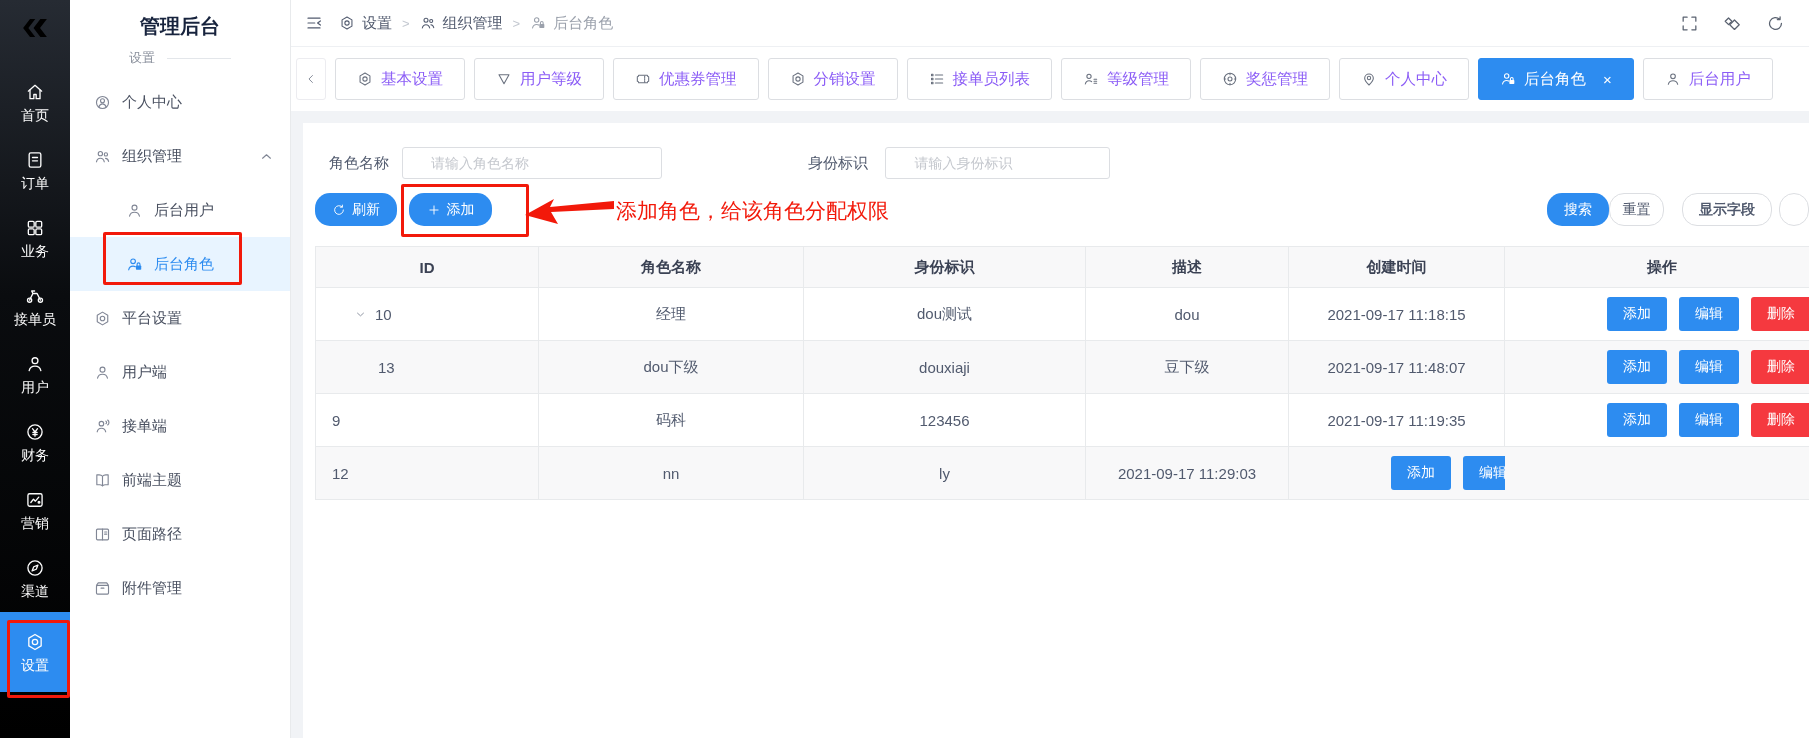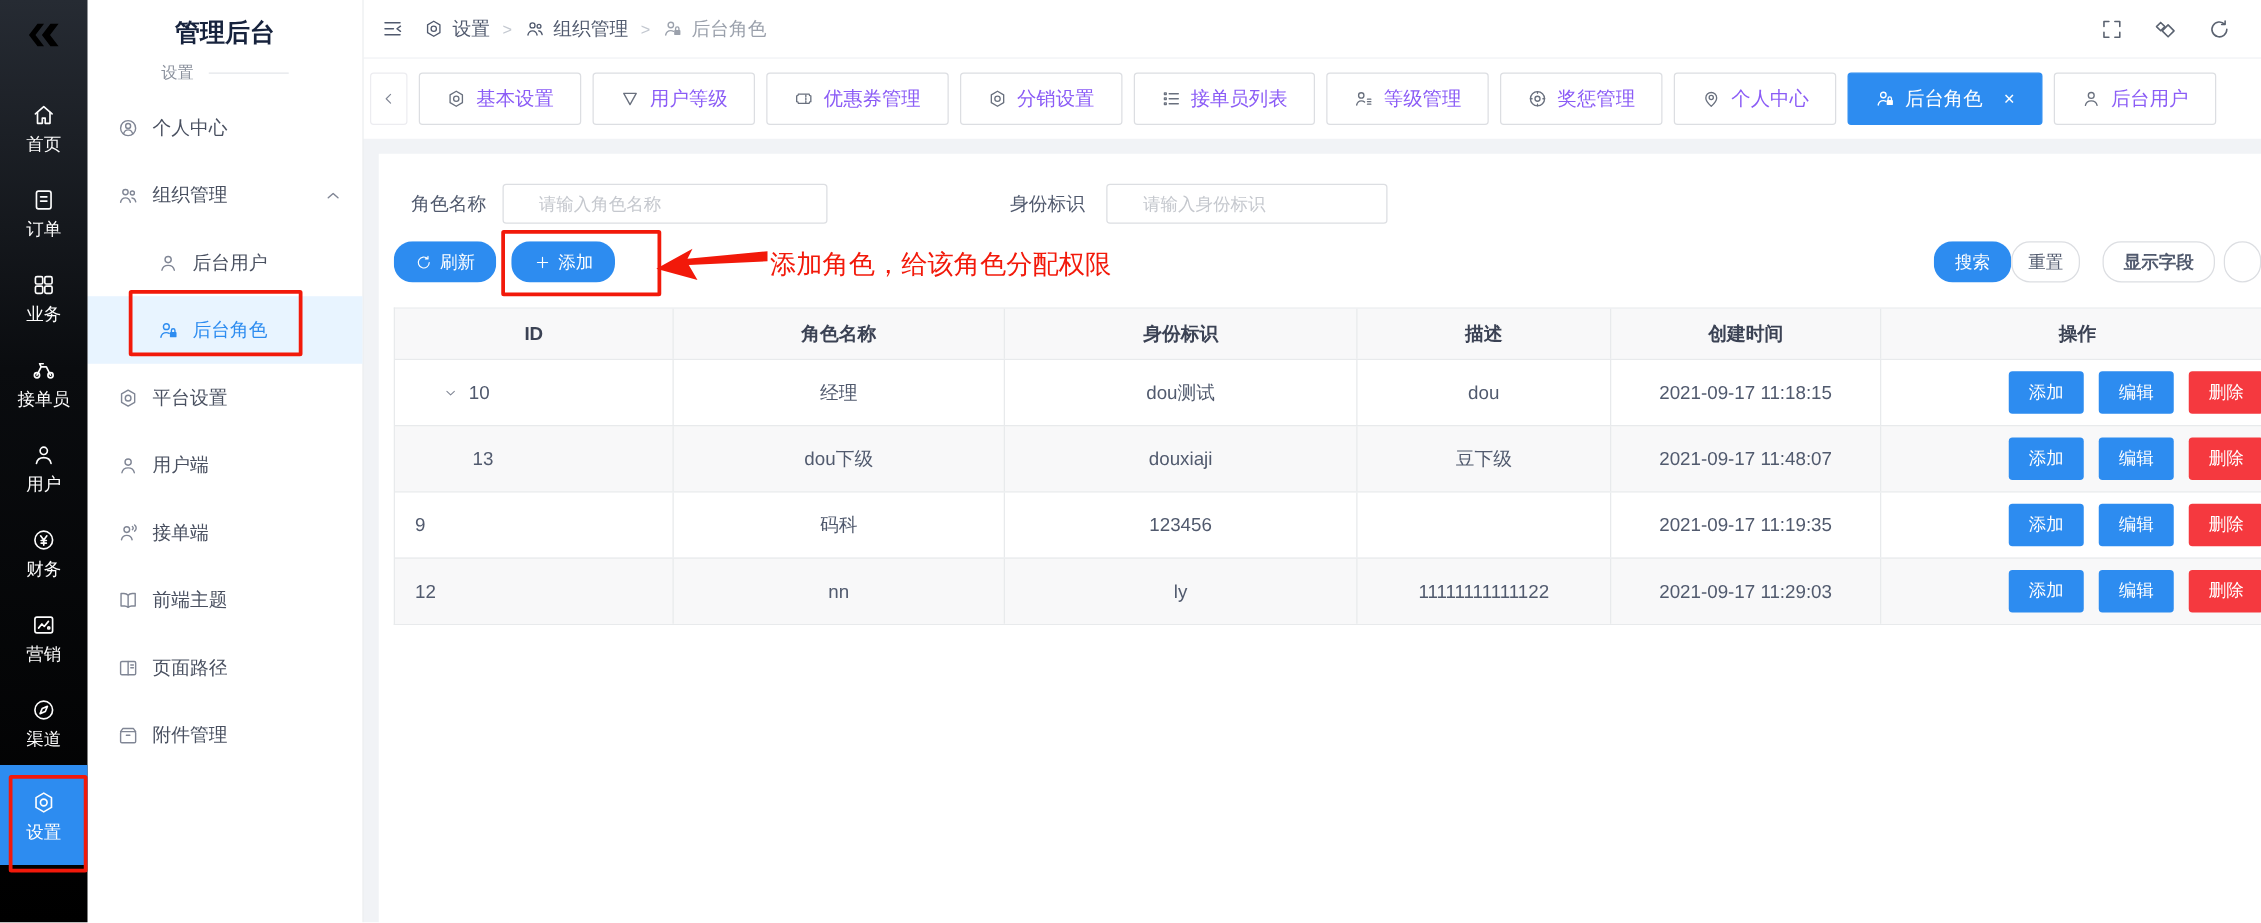--- a/index.html
+++ b/index.html
@@ -616,21 +616,20 @@
                   <button class="tbtn del">删除</button>
    </div>
   </div>
               <div class="tr stripe">
    <div class="td td-id ind0">
 
      <span>12</span>
    </div>
    <div class="td">nn</div>
    <div class="td">ly</div>
-   <div class="td">11111111111122</div>
    <div class="td">2021-09-17 11:29:03</div>
    <div class="td td-ops">
      <button class="tbtn">添加</button>
                   <button class="tbtn">编辑</button>
                   <button class="tbtn del">删除</button>
    </div>
   </div>
             </div>
         </div>
 

